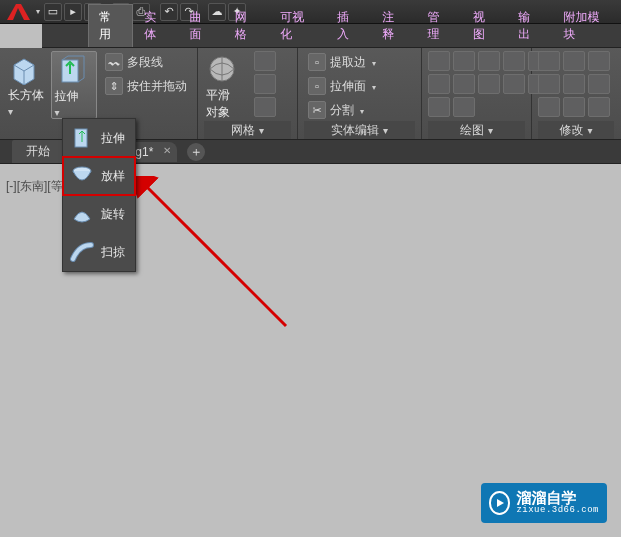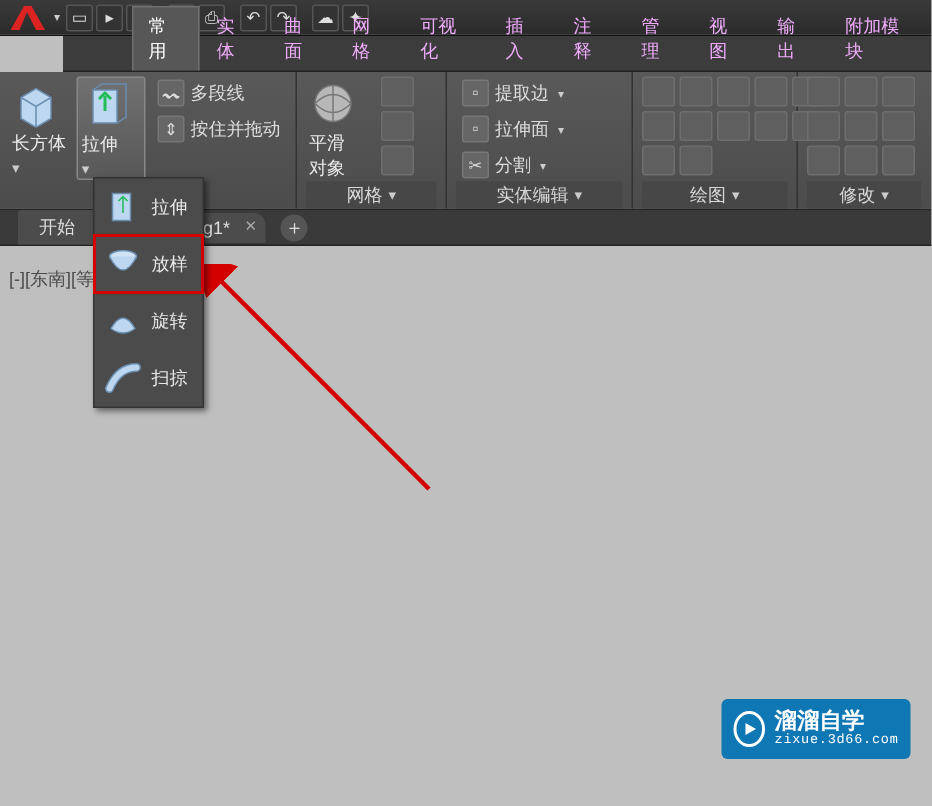--- a/index.html
+++ b/index.html
@@ -198,21 +198,21 @@
   .arrow{
     position:absolute;
     left:136px;
     top:176px;
     width:170px;height:170px;
     pointer-events:none;
   }
 
   .watermark{
     position:absolute;
-    right:14px; bottom:31px;
+    right:14px; bottom:14px;
     width:126px;height:40px;
     background:#0f77b4;
     border-radius:4px;
     display:flex;align-items:center;gap:6px;
     padding:0 8px;
     color:#fff;
   }
   .watermark .play{
     width:24px;height:24px;border:2px solid #fff;border-radius:50%;
     display:flex;align-items:center;justify-content:center;

